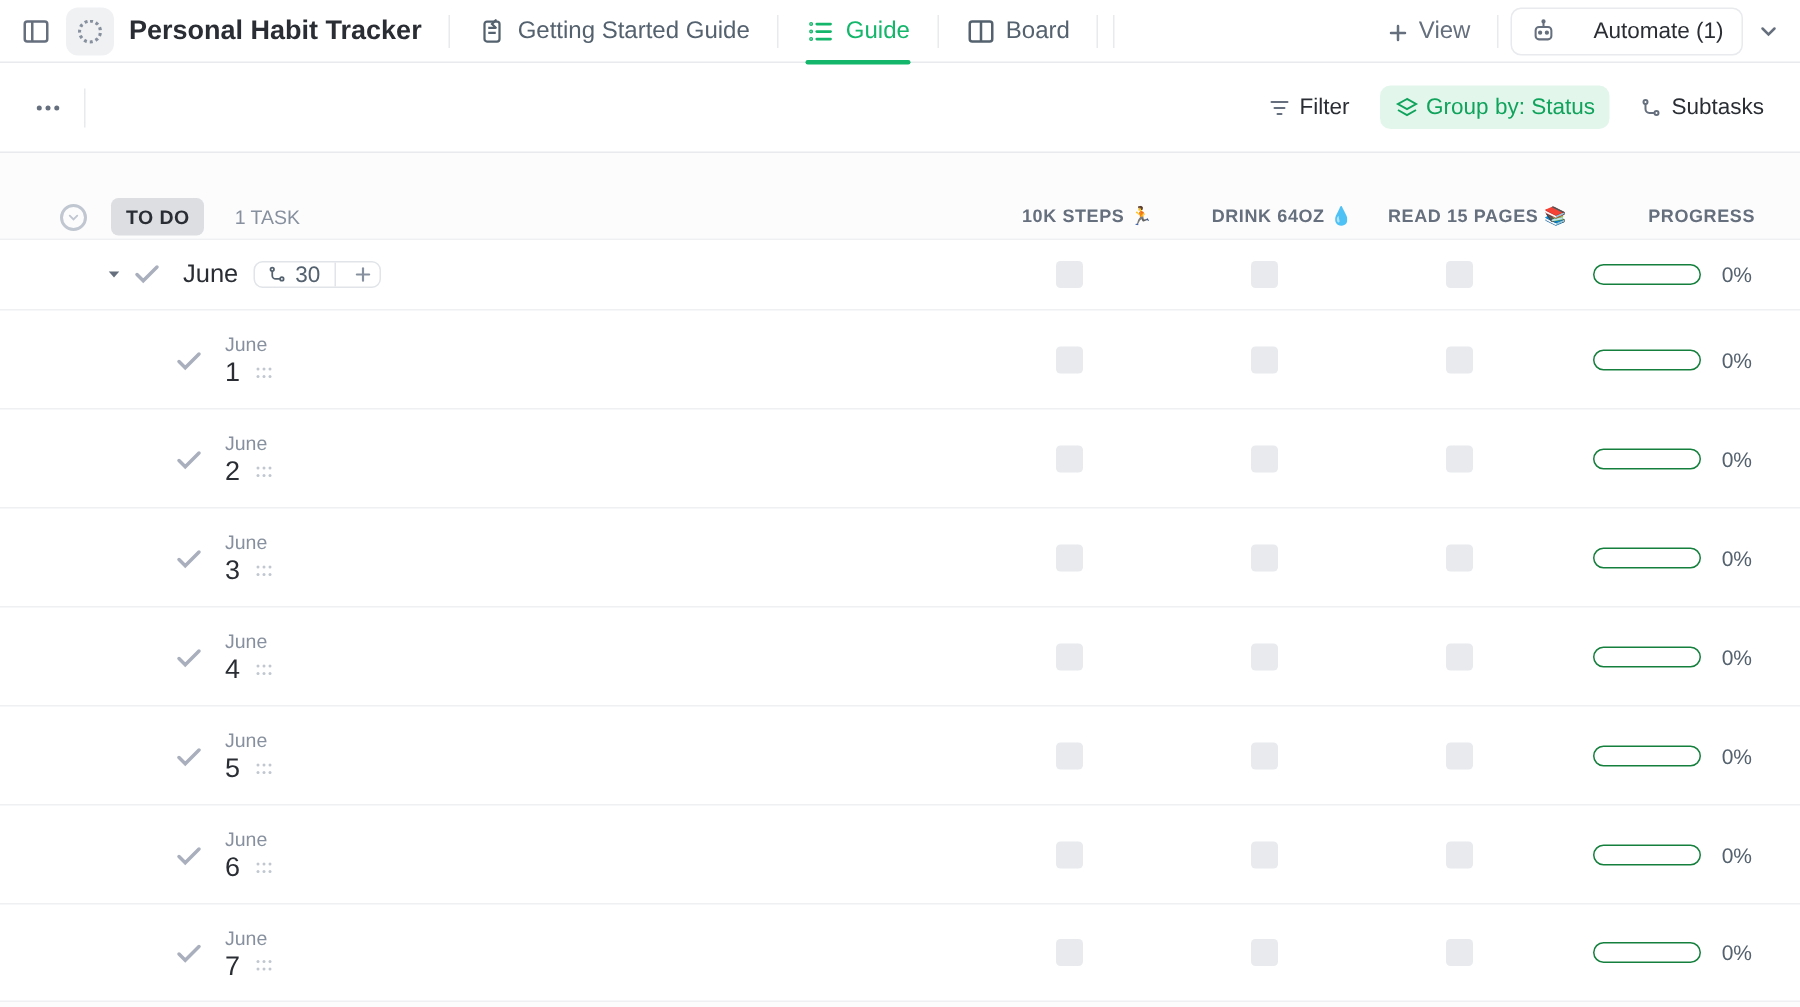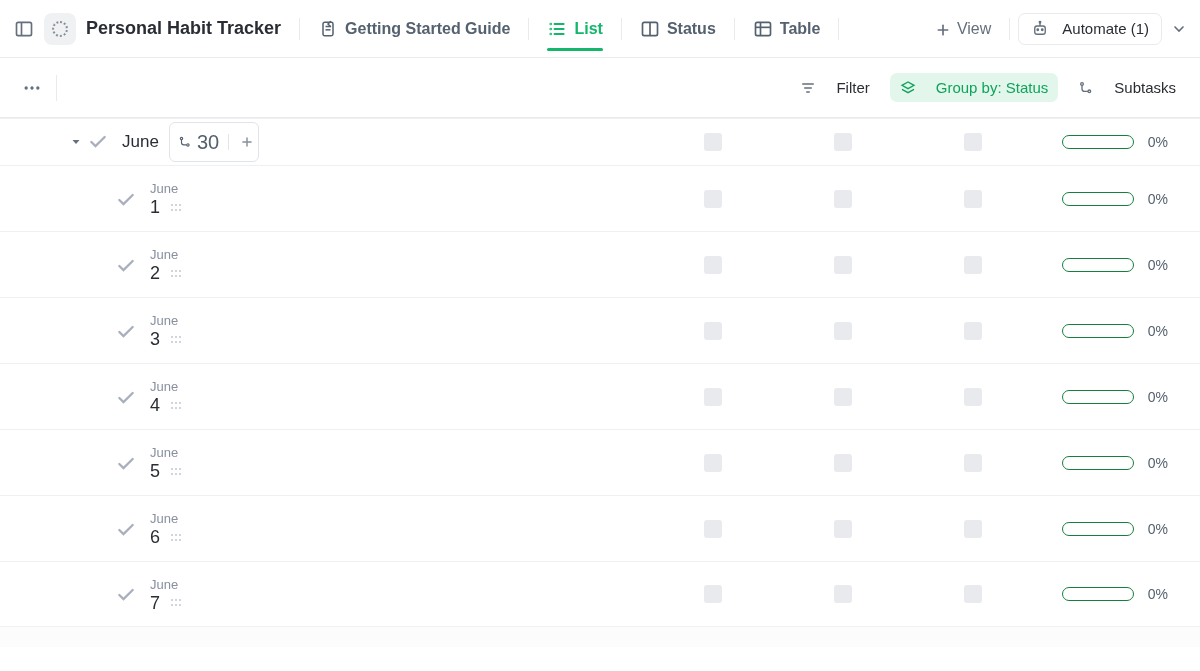--- a/index.html
+++ b/index.html
@@ -1,40 +1,40 @@
 <!DOCTYPE html>
 <html><head>
 <meta charset="utf-8">
 <style>
   * { box-sizing: border-box; margin: 0; padding: 0; }
   body { font-family: -apple-system, BlinkMacSystemFont, "Segoe UI", Helvetica, Arial, sans-serif; font-size: 14px; color: #2a2e34; background: #fff; }
-  .top-bar { display: flex; align-items: center; height: 58px; border-bottom: 1px solid #e8eaed; padding: 0 10px; gap: 6px; }
+  .top-bar { display: flex; align-items: center; height: 42px; border-bottom: 1px solid #e8eaed; padding: 0 10px; gap: 6px; }
   .collapse-btn { width: 28px; height: 28px; display: flex; align-items: center; justify-content: center; border-radius: 6px; cursor: pointer; color: #656f7d; }
   .app-icon { width: 32px; height: 32px; background: #f0f1f3; border-radius: 8px; display: flex; align-items: center; justify-content: center; margin-right: 4px; }
   .dotted-circle { width: 16px; height: 16px; border: 2px dotted #87909e; border-radius: 50%; }
   .title { font-size: 18px; font-weight: 600; color: #2a2e34; margin-right: 10px; white-space: nowrap; }
   .vdiv { width: 1px; height: 22px; background: #e8eaed; margin: 0 2px; }
-  .nav-tab { display: flex; align-items: center; gap: 7px; height: 42px; padding: 0 10px; cursor: pointer; font-size: 16px; color: #54616e; position: relative; font-weight: bold; }
+  .nav-tab { display: flex; align-items: center; gap: 7px; height: 42px; padding: 0 10px; cursor: pointer; font-size: 16px; color: #54616e; position: relative; }
   .nav-tab.active { color: #13b66a; }
   .nav-tab.active::after { content: ""; position: absolute; bottom: -1px; left: 10px; right: 10px; height: 3px; background: #13b66a; border-radius: 2px; }
   .nav-tab svg { flex-shrink: 0; }
   .nav-right { margin-left: auto; display: flex; align-items: center; gap: 6px; }
   .add-view { display: flex; align-items: flex-end; gap: 6px; color: #656f7d; cursor: pointer; padding: 0 10px; font-size: 16px;}
-  .automate-btn { display: flex; align-items: center; gap: 13px; border: 1px solid #e8eaed; border-radius: 7px; height: 32px; padding: 0 12px; cursor: pointer; color: #2a2e34; font-size: 15px; }
+  .automate-btn { display: flex; align-items: center; gap: 24px; border: 1px solid #e8eaed; border-radius: 7px; height: 32px; padding: 0 12px; cursor: pointer; color: #2a2e34; font-size: 15px; }
   .automate-btn svg { color: #656f7d; }
   .dropdown-btn { width: 22px; height: 32px; display:flex;align-items:center;justify-content:center; border-radius: 6px; cursor: pointer; color: #656f7d; }
   
   .toolbar { display: flex; align-items: center; height: 60px; border-bottom: 1px solid #e8eaed; padding: 0 14px; }
   .search-wrap { display: flex; align-items: center; gap: 8px; color: #87909e; flex: 0 0 auto; }
   .search-input { border: none; outline: none; font-size: 17px; color: #87909e; width: 200px; background: transparent; }
   .search-input::placeholder { color: #a9afbc; }
   .more-btn { width: 28px; height: 28px; display:flex;align-items:center;justify-content:center;cursor:pointer;color:#656f7d; margin-left: 4px;}
   .vdiv2 { width: 1px; height: 26px; background: #e8eaed; margin: 0 10px; }
   .tool-right { margin-left: auto; display: flex; align-items: center; gap: 10px; }
-  .tool-btn { display: flex; align-items: center; gap: 20px; cursor: pointer; color: #2a2e34; font-size: 15px; padding: 6px 10px; border-radius: 6px;}
+  .tool-btn { display: flex; align-items: center; gap: 5px; cursor: pointer; color: #2a2e34; font-size: 15px; padding: 6px 10px; border-radius: 6px;}
   .tool-btn svg { color: #656f7d; }
   .tool-btn.active { background: #e3f6ec; color: #10a35c; border-radius: 7px;}
   .tool-btn.active svg { color: #10a35c; }
   
   .content { background: #fcfcfd; padding-bottom: 20px; }
   .group-header { display: flex; align-items: center; padding: 30px 0 8px 40px; }
   .status-circle { width: 18px; height: 18px; border: 2px solid #c1c7d0; border-radius: 50%; display:flex;align-items:center;justify-content:center; margin-right: 16px; }
   .status-pill { background: #dcdee1; color: #2a2e34; font-size: 13px; font-weight: 600; padding: 5px 10px; border-radius: 5px; letter-spacing: .3px; }
   .task-count { color: #87909e; font-size: 13px; margin-left: 20px; }
   
@@ -43,21 +43,21 @@
   .list-header .progress-col { text-align: right; padding-right: 10px; }
 
   .row { display: grid; grid-template-columns: 1fr 130px 130px 130px 130px; align-items: center; border-top: 1px solid #eef0f2; min-height: 46px; padding-right: 32px; background: #fff; }
   .row:last-child { border-bottom: 1px solid #eef0f2; }
   .row-main { display: flex; align-items: center; min-height: 46px; }
   .parent-row .row-main { padding-left: 70px; }
   .sub-row .row-main { padding-left: 116px; padding-top: 10px; padding-bottom: 8px;}
   .row-main .caret { color: #656f7d; margin-right: 2px; }
   .check-icon { color: #a9afbc; margin-right: 14px; }
   .parent-title { font-size: 17px; color: #2a2e34; }
-  .subtask-count { display: inline-flex; align-items: center; gap: 5px; border: 1px solid #e1e4e8; border-radius: 6px; height: 40px; padding: 0 2px 0 8px; margin-left: 10px; font-size: 20px; color: #54616e; }
+  .subtask-count { display: inline-flex; align-items: center; gap: 5px; border: 1px solid #e1e4e8; border-radius: 6px; height: 18px; padding: 0 2px 0 8px; margin-left: 10px; font-size: 15px; color: #54616e; }
   .subtask-count .divider-in { width:1px;height:16px;background:#e1e4e8; margin: 0 4px;}
   .plus-box { width: 18px; display:flex;align-items:center;justify-content:center; color:#87909e;}
   
   .sub-content { display: flex; flex-direction: column; }
   .sub-month { font-size: 13px; color: #87909e; }
   .sub-day-wrap { display: flex; align-items: center; gap: 10px; margin-top: 1px; }
   .sub-day { font-size: 18px; color: #2a2e34; }
   
   .checkbox-cell { display: flex; align-items: center; justify-content: center; }
   .fake-checkbox { width: 18px; height: 18px; background: #e8eaed; border-radius: 3px; }
@@ -98,41 +98,33 @@
 
   <div class="nav-tab active">
     <svg width="20" height="20" viewBox="0 0 24 24" fill="none" stroke="currentColor" stroke-width="2.2" stroke-linecap="round">
         <line x1="9" y1="6" x2="20" y2="6"></line>
         <line x1="9" y1="12" x2="20" y2="12"></line>
         <line x1="9" y1="18" x2="20" y2="18"></line>
         <circle cx="4.5" cy="6" r=".5" fill="currentColor"></circle>
         <circle cx="4.5" cy="12" r=".5" fill="currentColor"></circle>
         <circle cx="4.5" cy="18" r=".5" fill="currentColor"></circle>
       </svg>
-    <span>List</span>
+    <span>Guide</span>
   </div>
   <div class="vdiv"></div>
 
   <div class="nav-tab">
     <svg width="20" height="20" viewBox="0 0 24 24" fill="none" stroke="currentColor" stroke-width="2">
         <rect x="3" y="4" width="18" height="16" rx="2"></rect>
         <line x1="12" y1="4" x2="12" y2="20"></line>
       </svg>
-    <span>Status</span>
+    <span>Board</span>
   </div>
   <div class="vdiv"></div>
 
-  <div class="nav-tab">
-    <svg width="20" height="20" viewBox="0 0 24 24" fill="none" stroke="currentColor" stroke-width="2">
-        <rect x="3" y="4" width="18" height="16" rx="2"></rect>
-        <line x1="3" y1="10" x2="21" y2="10"></line>
-        <line x1="9" y1="4" x2="9" y2="20"></line>
-      </svg>
-    <span>Table</span>
-  </div>
   <div class="vdiv"></div>
 
   <div class="nav-right">
     <div class="add-view">
       <svg width="16" height="16" viewBox="0 0 24 24" fill="none" stroke="currentColor" stroke-width="2.5" stroke-linecap="round">
           <line x1="12" y1="5" x2="12" y2="19"></line>
           <line x1="5" y1="12" x2="19" y2="12"></line>
         </svg>
       <span>View</span>
     </div>
@@ -187,20 +179,39 @@
           <circle cx="17" cy="17" r="2"></circle>
           <path d="M6 8v5a4 4 0 0 0 4 4h5"></path>
         </svg>
       <span>Subtasks</span>
     </div>
   </div>
 </div>
 
 <div class="content">
 
+  <div style="position:relative;">
+    <div class="group-header">
+      <div class="status-circle">
+        <svg width="10" height="10" viewBox="0 0 24 24" fill="none" stroke="#c1c7d0" stroke-width="3" stroke-linecap="round">
+            <polyline points="6 9 12 15 18 9"></polyline>
+          </svg>
+      </div>
+      <span class="status-pill">TO DO</span>
+      <span class="task-count">1 TASK</span>
+    </div>
+
+    <div class="list-header">
+      <div></div>
+      <div class="col">10K STEPS 🏃</div>
+      <div class="col">DRINK 64OZ 💧</div>
+      <div class="col">READ 15 PAGES 📚</div>
+      <div class="col progress-col">PROGRESS</div>
+    </div>
+  </div>
 
   <div class="row parent-row">
     <div class="row-main">
       <svg class="caret" width="12" height="12" viewBox="0 0 24 24" fill="currentColor">
           <path d="M5 8l7 8 7-8z"></path>
         </svg>
       <svg class="check-icon" style="margin-left:4px" width="20" height="20" viewBox="0 0 24 24" fill="none" stroke="currentColor" stroke-width="2.8" stroke-linecap="round">
           <polyline points="4 12 9 17 20 6"></polyline>
         </svg>
       <span class="parent-title">June</span>

